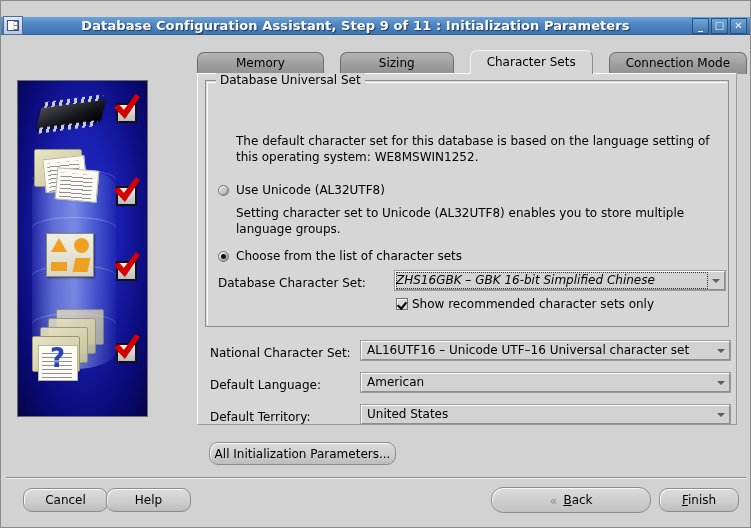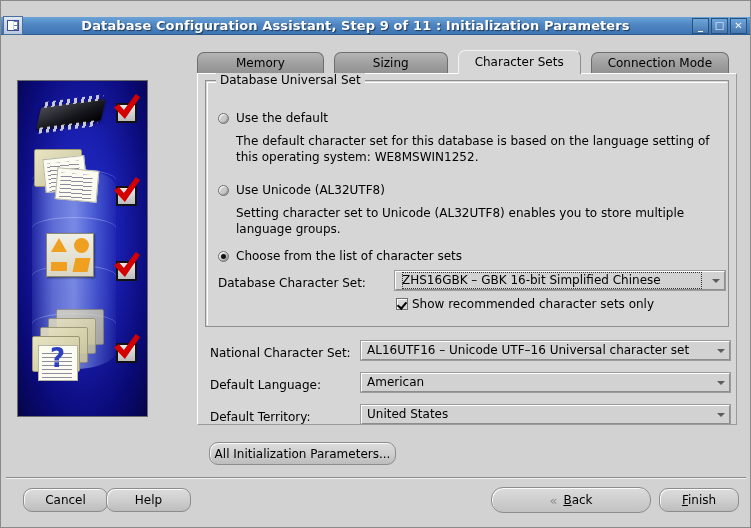--- a/index.html
+++ b/index.html
@@ -214,21 +214,21 @@
     background: #d40000;
   }
 
   
   .tabstrip {
     position: absolute;
     left: 196px; top: 49px;
     width: 540px; height: 24px;
     display: flex;
     align-items: flex-end;
-    gap: 10px;
+    gap: 16px;
   }
   .tab {
     height: 22px;
     line-height: 21px;
     padding: 0 16px;
     font-size: 12px;
     color: #000;
     background: linear-gradient(to bottom, #b5b5b5 0%, #9e9e9e 55%, #909090 100%);
     border: 1px solid #6e6e6e;
     border-bottom: none;
@@ -347,22 +347,23 @@
     padding-left: 5px;
     font-size: 12px;
     line-height: 17px;
     white-space: nowrap;
     overflow: hidden;
     color: #000;
   }
   .combo.focused .val {
     outline: 1px dotted #333;
     outline-offset: -1px;
-    margin: 6px;
+    margin: 0;
     padding-left: 0;
+    font-style: italic;
   }
   .combo .arrow {
     flex: 0 0 auto;
     width: 16px; height: 17px;
     display: flex;
     align-items: center;
     justify-content: center;
   }
   .combo .arrow i {
     display: block;
@@ -537,24 +538,20 @@
     <div class="tab active">Character Sets</div>
     <div class="tab">Connection Mode</div>
   </div>
 
   <div class="panel">
 
     <div class="groupbox">
       <div class="groupbox-inner"></div>
       <span class="group-title">Database Universal Set</span>
 
-      <div class="radio-row" style="left:12px; top:30px;">
-        <span class="radio"></span>
-        <span class="radio-label">Use the default</span>
-      </div>
       <div class="desc" style="left:30px; top:52px;">The default character set for this database is based on the language setting of this operating system: WE8MSWIN1252.</div>
 
       <div class="radio-row" style="left:12px; top:102px;">
         <span class="radio"></span>
         <span class="radio-label">Use Unicode (AL32UTF8)</span>
       </div>
       <div class="desc" style="left:30px; top:124px;">Setting character set to Unicode (AL32UTF8) enables you to store multiple language groups.</div>
 
       <div class="radio-row" style="left:12px; top:168px;">
         <span class="radio checked"></span>

